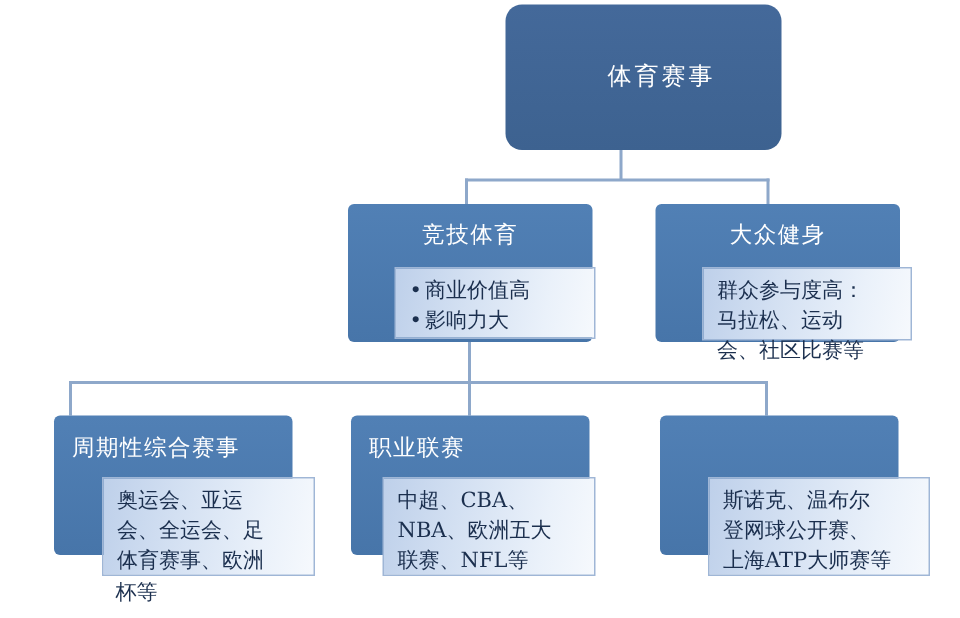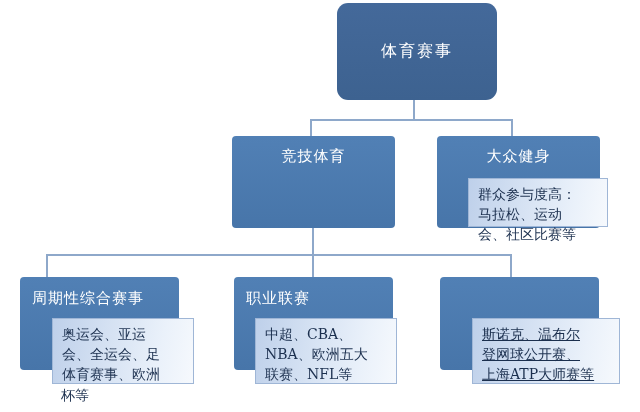--- a/index.html
+++ b/index.html
@@ -36,20 +36,21 @@
     left: 337px;
     top: 3px;
     width: 160px;
     height: 97px;
     border-radius: 11px;
     background: #3f6594;
     background: linear-gradient(180deg, #44699a 0%, #3d6290 100%);
     display: flex;
     align-items: center;
     justify-content: center;
+    padding-left: 24px;
   }
   .root-label {
     color: #ffffff;
     font-size: 16px;
     letter-spacing: 2px;
     font-family: "DejaVu Serif", "Liberation Serif", serif;
   }
 
   
   .branch-box {
@@ -117,57 +118,61 @@
     <span class="root-label">体育赛事</span>
   </div>
 
   <div class="line v" style="left:413px; top:100px; height:20px;"></div>
   <div class="line h" style="left:310px; top:119px; width:203px;"></div>
   <div class="line v" style="left:310px; top:119px; height:18px;"></div>
   <div class="line v" style="left:511px; top:119px; height:18px;"></div>
 
   <div class="branch-box" style="left:232px; top:136px; width:163px; height:92px;">
     <span class="branch-title center" style="top:11px;">竞技体育</span>
+    <div class="inner-card" style="left:31px; top:42px; width:134px; height:48px;">
+      <span class="bullet-line">商业价值高</span>
+      <span class="bullet-line">影响力大</span>
+    </div>
   </div>
 
   <div class="branch-box" style="left:437px; top:136px; width:163px; height:92px;">
     <span class="branch-title center" style="top:11px;">大众健身</span>
     <div class="inner-card" style="left:31px; top:42px; width:140px; height:49px;">
       <span class="flow">群众参与度高：</span>
       <span class="flow">马拉松、运动</span>
       <span class="flow">会、社区比赛等</span>
     </div>
   </div>
 
   <div class="line v" style="left:312px; top:228px; height:27px;"></div>
   <div class="line h" style="left:46px; top:254px; width:466px;"></div>
   <div class="line v" style="left:46px; top:254px; height:23px;"></div>
   <div class="line v" style="left:312px; top:254px; height:23px;"></div>
   <div class="line v" style="left:510px; top:254px; height:23px;"></div>
 
-  <div class="branch-box" style="left:20px; top:277px; width:159px; height:93px;">
+  <div class="branch-box" style="left:36px; top:277px; width:159px; height:93px;">
     <span class="branch-title left" style="top:12px;">周期性综合赛事</span>
     <div class="inner-card" style="left:32px; top:41px; width:142px; height:66px;">
       <span class="flow">奥运会、亚运</span>
       <span class="flow">会、全运会、足</span>
       <span class="flow">体育赛事、欧洲</span>
     </div>
     <span class="overflow-text" style="left:41px; top:108px;">杯等</span>
   </div>
 
   <div class="branch-box" style="left:234px; top:277px; width:159px; height:93px;">
     <span class="branch-title left" style="top:12px;text-align:center;">职业联赛</span>
     <div class="inner-card" style="left:21px; top:41px; width:142px; height:66px;">
       <span class="flow">中超、CBA、</span>
       <span class="flow">NBA、欧洲五大</span>
       <span class="flow">联赛、NFL等</span>
     </div>
   </div>
 
   <div class="branch-box" style="left:440px; top:277px; width:159px; height:93px;">
-    <div class="inner-card" style="left:32px; top:41px; width:148px; height:66px;text-decoration:underline;">
+    <div class="inner-card" style="left:32px; top:41px; width:148px; height:66px;">
       <span class="flow">斯诺克、温布尔</span>
       <span class="flow">登网球公开赛、</span>
       <span class="flow">上海ATP大师赛等</span>
     </div>
   </div>
 
 </div>
 
 </body></html>

